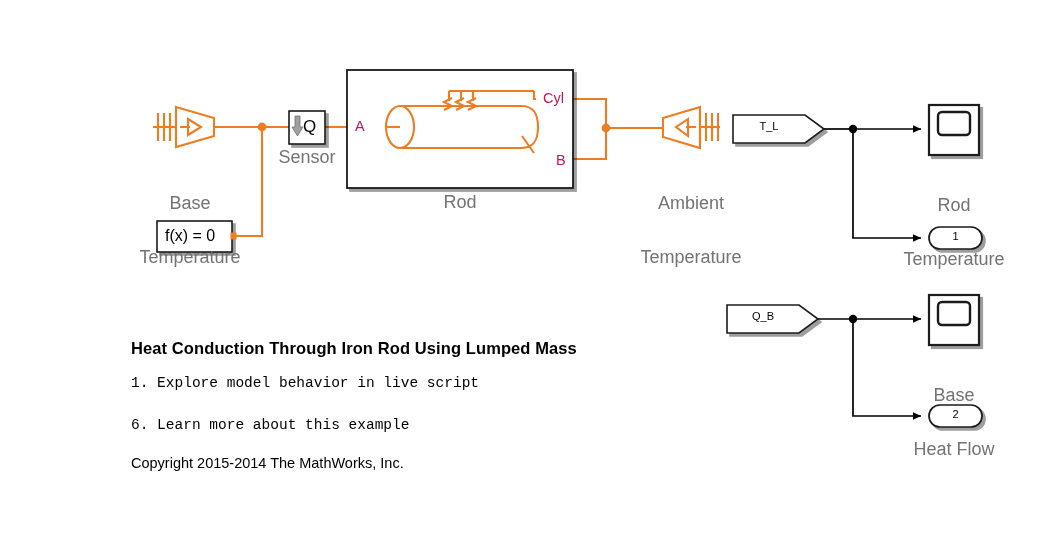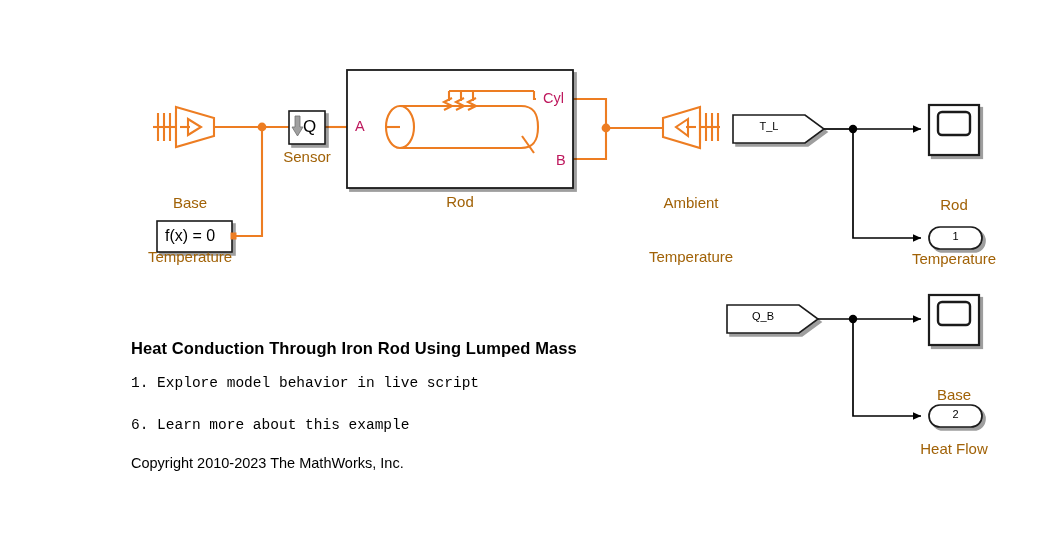--- a/index.html
+++ b/index.html
@@ -21,22 +21,22 @@
   #diagram-svg {
     position: absolute;
     left: 0;
     top: 0;
     width: 1048px;
     height: 549px;
   }
   .lbl {
     position: absolute;
     font-family: "Liberation Sans", sans-serif;
-    font-size: 15px;
-    color: #a16207;
+    font-size: 18px;
+    color: #737373;
     text-align: center;
     white-space: pre;
     line-height: 18px;
     pointer-events: none;
   }
   .lbl-center {
     transform: translateX(-50%);
   }
   .blk-text {
     position: absolute;
@@ -270,15 +270,15 @@
 
   <div class="tag-text" style="left:929px; top:230px; width:53px;">1</div>
 
   <div class="tag-text" style="left:929px; top:408px; width:53px;">2</div>
 
   <div class="annot annot-title" style="left:131px; top:339px;">Heat Conduction Through Iron Rod Using Lumped Mass</div>
 
   <div class="annot annot-line" style="left:131px; top:373px;">1. Explore model behavior in live script</div>
   <div class="annot annot-line" style="left:131px; top:415px;">6. Learn more about this example</div>
 
-  <div class="annot annot-copy" style="left:131px; top:455px;">Copyright 2010-2023 The MathWorks, Inc.</div>
+  <div class="annot annot-copy" style="left:131px; top:455px;">Copyright 2015-2014 The MathWorks, Inc.</div>
 
 </div>
 
 </body></html>

